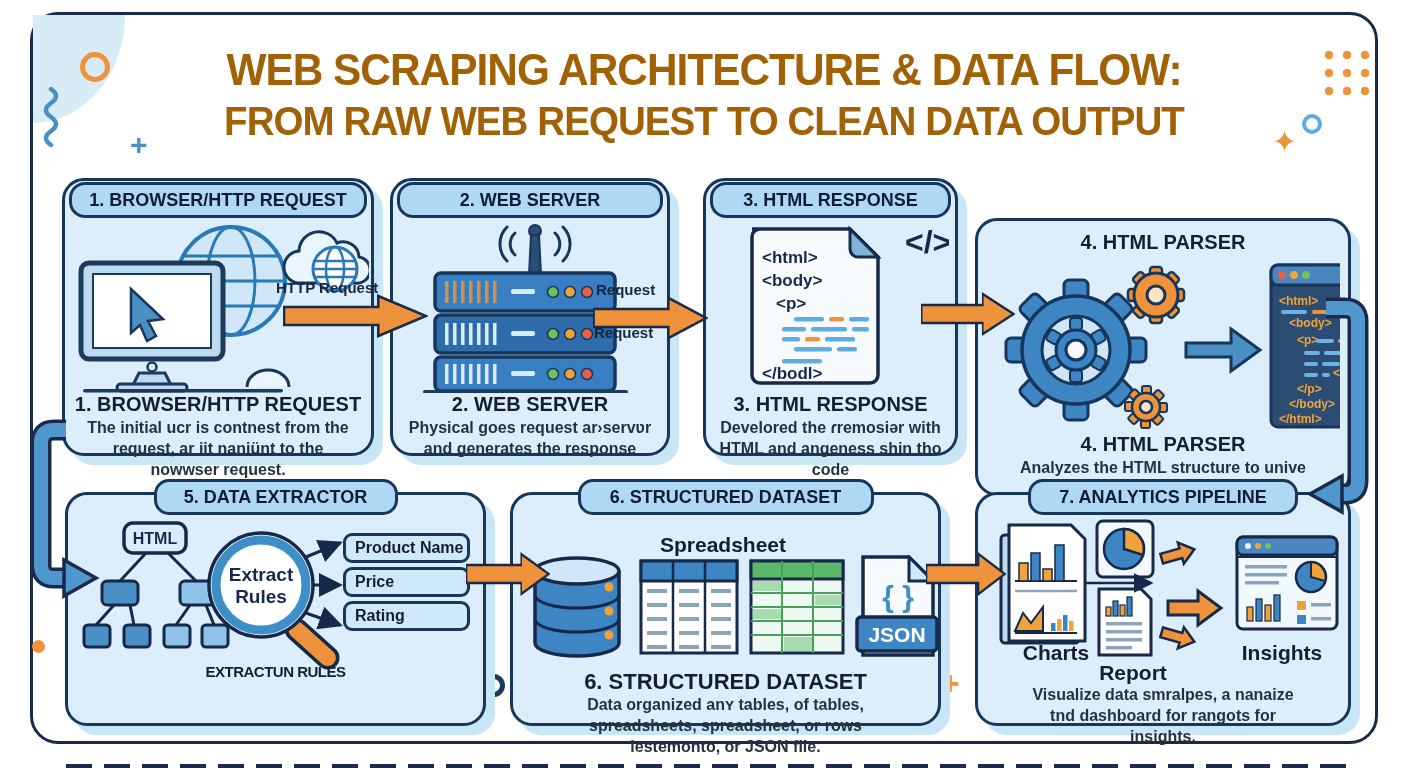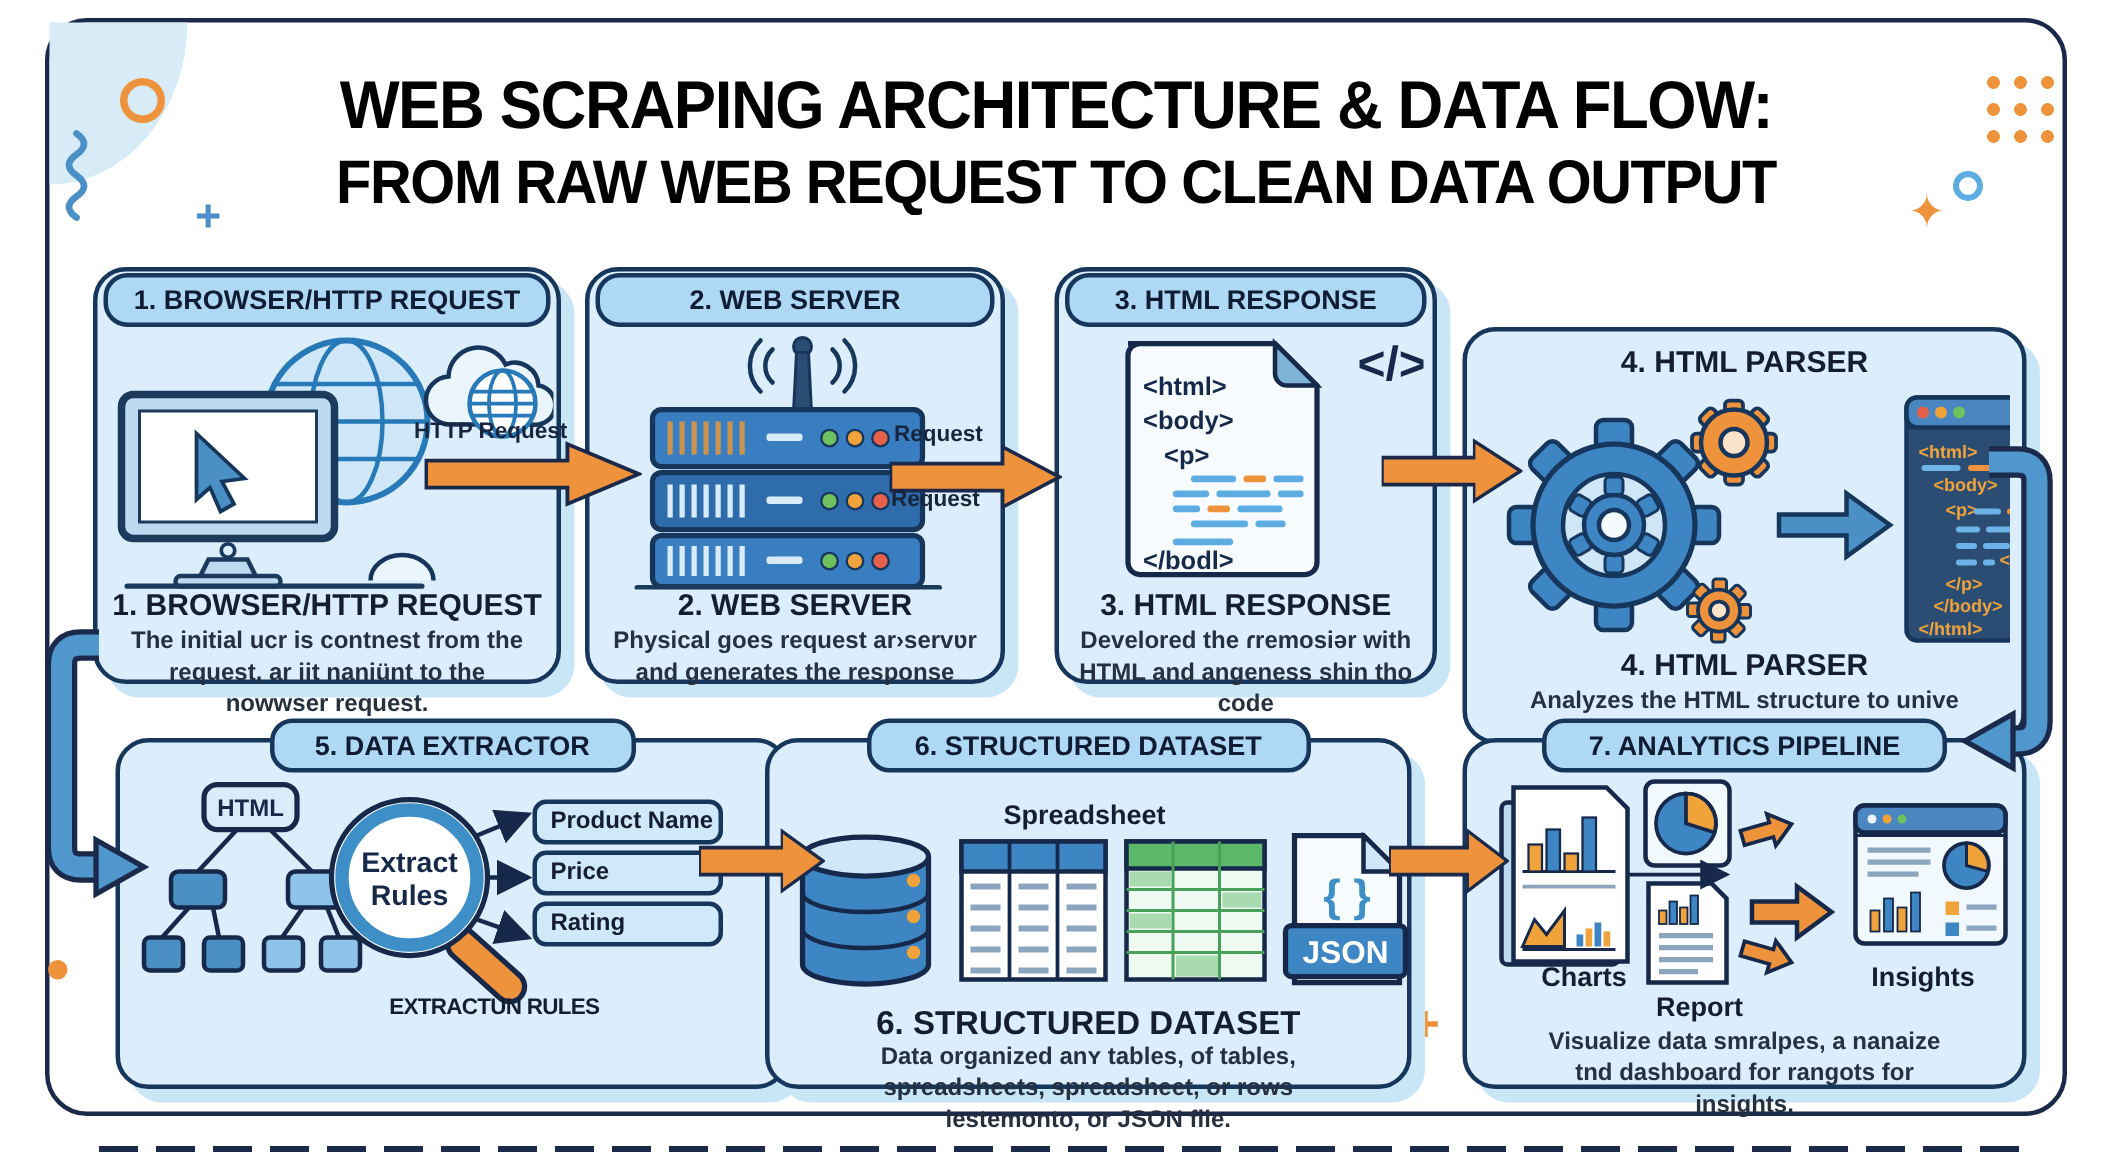--- a/index.html
+++ b/index.html
@@ -3,21 +3,21 @@
 <meta charset="utf-8">
 <style>
   html,body{margin:0;padding:0;background:#fff;}
   #canvas{position:relative;width:1408px;height:768px;background:#ffffff;overflow:hidden;
           font-family:"Liberation Sans","DejaVu Sans",sans-serif;}
   .abs{position:absolute;}
   
   .frame{left:30px;top:12px;width:1342px;height:726px;border:3px solid #1b2a4a;border-radius:28px;background:#fff;}
   .corner-blob{left:33px;top:15px;width:92px;height:108px;background:#d8ecf8;border-radius:0 0 100% 0;}
   
-  .title{left:0;top:44px;width:1408px;text-align:center;color:#000000;font-weight:bold;z-index:2;}
+  .title{left:0;top:44px;width:1408px;text-align:center;color:#a16207;font-weight:bold;z-index:2;}
   .title .l1{font-size:45px;letter-spacing:-1px;transform:scaleX(.94);transform-origin:center;}
   .title .l2{font-size:41px;letter-spacing:-1px;transform:scaleX(.94);transform-origin:center;margin-top:2px;}
   
   .ring-orange{left:80px;top:52px;width:20px;height:20px;border:5px solid #ef923c;border-radius:50%;}
   .plus-blue{left:130px;top:128px;color:#4a90c4;font-size:30px;font-weight:bold;}
   .dots-grid{left:1320px;top:46px;width:52px;height:52px;
     background-image:radial-gradient(circle,#ef923c 4px,transparent 4.5px);
     background-size:18px 18px;}
   .ring-blue{left:1302px;top:114px;width:12px;height:12px;border:4px solid #5dade2;border-radius:50%;}
   .sparkle{left:1272px;top:124px;color:#ef923c;font-size:30px;}
@@ -30,21 +30,21 @@
   .box{background:#dceefb;border:3px solid #17365c;border-radius:22px;box-shadow:9px 9px 0 #c9e6f7;z-index:1;}
   .pill{position:absolute;background:#aed8f4;border:3px solid #17365c;border-radius:15px;
         color:#101c33;font-weight:bold;text-align:center;font-size:18px;line-height:30px;height:30px;}
   .pill.full{left:4px;right:4px;top:1px;border-radius:16px;}
   .heading{position:absolute;width:100%;text-align:center;color:#141e30;font-weight:bold;font-size:20px;}
   .desc{position:absolute;text-align:center;color:#26313f;font-size:16px;line-height:1.3;font-weight:bold;}
   .plainhead{position:absolute;width:100%;top:10px;text-align:center;color:#141e30;font-weight:bold;font-size:20px;}
   
   .flow-label{position:absolute;color:#17253f;font-weight:bold;font-size:15px;z-index:6;}
   .block-arrow{position:absolute;z-index:5;}
-  .icon-label{position:absolute;text-align:center;color:#141e30;font-weight:bold;font-size:18px;}
+  .icon-label{position:absolute;text-align:center;color:#141e30;font-weight:bold;font-size:21px;}
   .pill-out{position:absolute;background:#cfe8fa;border:3px solid #17365c;border-radius:9px;
             color:#141e30;font-weight:bold;font-size:16px;line-height:24px;padding-left:9px;height:24px;}
   svg text{font-family:"Liberation Sans","DejaVu Sans",sans-serif;}
   .overlay{left:0;top:0;z-index:4;pointer-events:none;}
 </style>
 </head>
 <body>
 
 <div id="canvas">
 
@@ -281,21 +281,21 @@
             <rect x="358" y="107" width="22" height="4" rx="2" fill="#ef923c"></rect>
           <rect x="318" y="118" width="14" height="4" rx="2" fill="#6db3e8"></rect>
             <rect x="336" y="118" width="8" height="4" rx="2" fill="#6db3e8"></rect>
         </g>
       </g>
     </svg>
     <div class="heading" style="top:212px;">4. HTML PARSER</div>
     <div class="desc" style="left:40px;right:40px;top:237px;">Analyzes the HTML structure to unive ana deraíte HTML aboutriumation</div>
   </div>
 
-  <div class="abs box" style="left:77px;top:492px;width:415px;height:228px;padding-left:28px;">
+  <div class="abs box" style="left:65px;top:492px;width:415px;height:228px;">
     <div class="pill" style="left:50%;transform:translateX(-50%);top:-16px;width:238px;">5. DATA EXTRACTOR</div>
     <svg class="abs" style="left:8px;top:24px;" width="290" height="152" viewBox="0 0 290 152">
       <defs>
           <marker id="ah5" markerWidth="9" markerHeight="9" refX="7" refY="4" orient="auto">
             <path d="M0,0 L8,4 L0,8 z" fill="#16294a"></path>
           </marker>
         </defs>
       <g>
         <path d="M70,34 L44,62 M92,34 L120,62" stroke="#16294a" stroke-width="3"></path>
         <path d="M38,86 L20,106 M54,86 L58,106 M114,86 L100,106 M130,86 L138,106" stroke="#16294a" stroke-width="3"></path>

